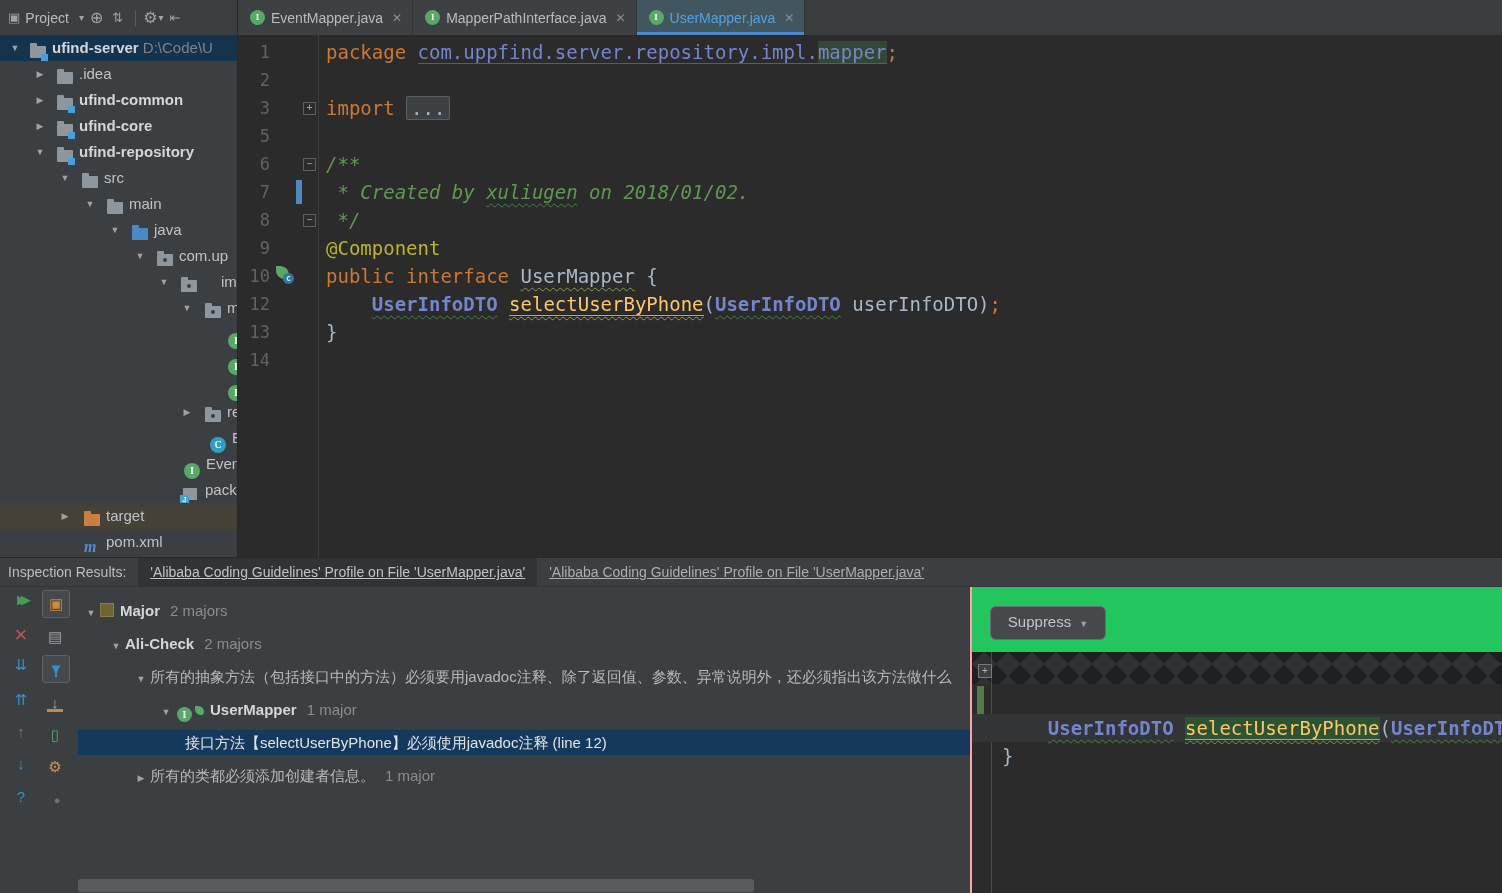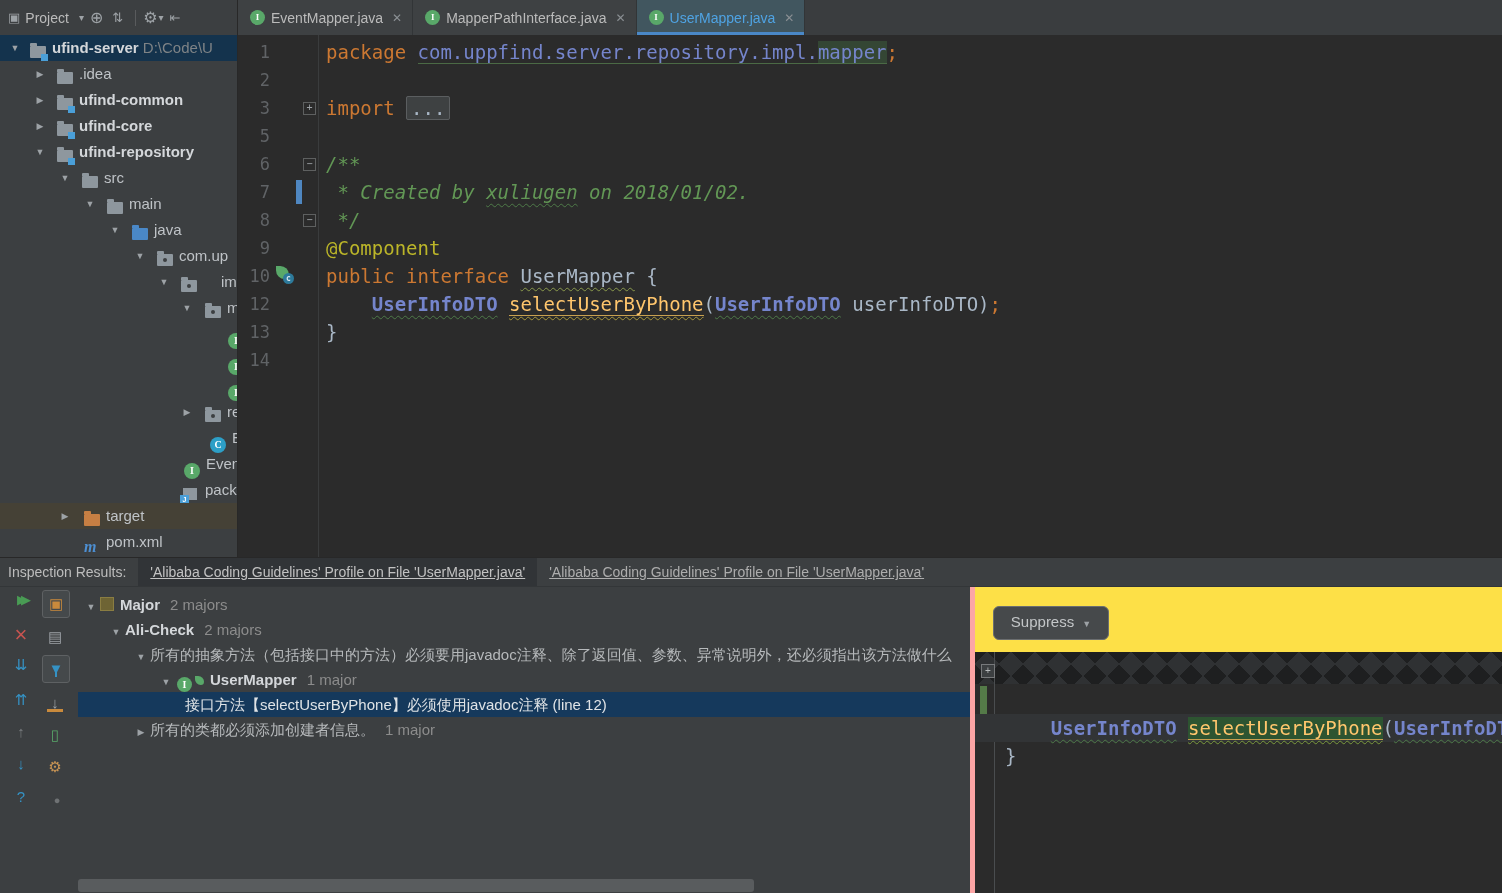--- a/index.html
+++ b/index.html
@@ -85,31 +85,31 @@
   .ih-tab{height:28px;line-height:28px;padding:0 12px;color:#c2c2c2;cursor:pointer;text-decoration:underline;}
   .ih-tab.sel{background:#313437;}
   .ih-tab+.ih-tab{color:#adadad;}
   .insp-body{position:absolute;left:0;top:29px;right:0;bottom:0;}
   .insp-toolbar{position:absolute;left:0;top:0;width:78px;bottom:0;}
   .tb-ic{position:absolute;width:26px;height:26px;text-align:center;line-height:26px;font-size:15px;cursor:pointer;}
   .tb-ic.boxed{border:1px solid #5e6163;border-radius:3px;background:#45494b;}
   .funnel-stem::after{content:"";position:absolute;left:12px;top:15px;width:2px;height:6px;background:#3592c4;}
   .export-tray::after{content:"";position:absolute;left:5px;bottom:4px;width:16px;height:3px;background:#c98a3c;}
   .insp-tree{position:absolute;left:78px;top:0;width:892px;bottom:0;overflow:hidden;font-size:15px;}
-  .it-row{position:relative;height:25px;line-height:25px;white-space:nowrap;cursor:pointer;color:#b6b9bb;}
+  .it-row{position:relative;height:25px;line-height:25px;white-space:nowrap;cursor:pointer;color:#b6b9bb;margin-top:8px;}
   .it-row.sel{background:#15395c;color:#dfe3e6;}
   .it-arrow{display:inline-block;width:18px;font-size:9px;color:#9da2a6;text-align:center;}
   .it-label.b{font-weight:bold;color:#d4d7da;}
   .it-count{color:#8c8c8c;margin-left:10px;}
   .ic-major{display:inline-block;width:12px;height:12px;background:#6e6434;border:1px solid #8a7d42;vertical-align:-1px;margin-right:6px;}
   .mini-bean{display:inline-block;width:9px;height:9px;background:#59a869;border-radius:0 70% 40% 70%;margin:0 6px 0 3px;}
   .it-row .ic-interface{width:15px;height:15px;line-height:15px;vertical-align:-3px;margin-left:2px;}
   .hscroll{position:absolute;left:0;bottom:1px;width:676px;height:13px;background:#595c5e;border-radius:3px;cursor:pointer;}
   
-  .preview{position:absolute;left:970px;top:0;right:0;bottom:0;background:#fde047;border-left:5px solid #fca5a5;}
+  .preview{position:absolute;left:970px;top:0;right:0;bottom:0;background:#22c55e;border-left:2px solid #fca5a5;}
   .suppress-btn{position:absolute;left:18px;top:19px;width:114px;height:32px;border:1px solid #6b6e70;border-radius:6px;
       background:#46494b;color:#c3c6c8;font-size:15px;text-align:center;line-height:30px;cursor:pointer;}
   .suppress-btn .sb-caret{font-size:10px;color:#9da2a6;margin-left:8px;}
   .pv-editor{position:absolute;left:0;top:65px;right:0;bottom:0;background:#2b2b2b;}
   .zigzag{position:absolute;left:0;top:0;right:0;height:32px;background-color:#2f3133;
       background-image:linear-gradient(135deg,#1e1f20 25%,transparent 25%),linear-gradient(225deg,#1e1f20 25%,transparent 25%),
                        linear-gradient(315deg,#1e1f20 25%,transparent 25%),linear-gradient(45deg,#1e1f20 25%,transparent 25%);
       background-size:24px 24px;}
   .pv-fold{position:absolute;left:6px;top:12px;width:12px;height:12px;border:1px solid #77797b;background:#3c3f41;
       color:#b7babc;font-size:10px;line-height:11px;text-align:center;z-index:3;cursor:pointer;}
@@ -287,21 +287,21 @@
           <div class="tb-ic" style="left: 8px; top: 197px; color: rgb(53, 146, 196);">?</div>
           <div class="tb-ic boxed" style="left: 42px; top: 3px; color: rgb(201, 138, 60);">▣</div>
           <div class="tb-ic" style="left: 42px; top: 37px; color: rgb(157, 162, 166);">▤</div>
           <div class="tb-ic boxed funnel-stem" style="left: 42px; top: 68px; color: rgb(53, 146, 196);">▼</div>
           <div class="tb-ic export-tray" style="left: 42px; top: 103px; color: rgb(157, 162, 166);">↓</div>
           <div class="tb-ic" style="left: 42px; top: 135px; color: rgb(89, 168, 105);">▯</div>
           <div class="tb-ic" style="left: 42px; top: 167px; color: rgb(200, 148, 84);">⚙</div>
           <div class="tb-ic" style="left: 44px; top: 200px; color: rgb(111, 114, 116); font-size: 11px;">●</div>
         </div>
       <div class="insp-tree" id="insp-tree">
-          <div class="it-row" style="padding-left: 4px; margin-top: 5px;"><span class="it-arrow">▼</span><span class="ic-major"></span><span class="it-label b">Major</span><span class="it-count">2 majors</span></div>
+          <div class="it-row" style="padding-left: 4px; margin-top: 11px;"><span class="it-arrow">▼</span><span class="ic-major"></span><span class="it-label b">Major</span><span class="it-count">2 majors</span></div>
           <div class="it-row" style="padding-left: 29px;"><span class="it-arrow">▼</span><span class="it-label b">Ali-Check</span><span class="it-count">2 majors</span></div>
           <div class="it-row" style="padding-left: 54px;"><span class="it-arrow">▼</span><span class="it-label">所有的抽象方法（包括接口中的方法）必须要用javadoc注释、除了返回值、参数、异常说明外，还必须指出该方法做什么</span></div>
           <div class="it-row" style="padding-left: 79px;"><span class="it-arrow">▼</span><span class="ic ic-interface">I</span><span class="mini-bean"></span><span class="it-label b">UserMapper</span><span class="it-count">1 major</span></div>
           <div class="it-row sel" style="padding-left: 107px;"><span class="it-label">接口方法【selectUserByPhone】必须使用javadoc注释 (line 12)</span></div>
           <div class="it-row" style="padding-left: 54px;"><span class="it-arrow">▶</span><span class="it-label">所有的类都必须添加创建者信息。</span><span class="it-count">1 major</span></div>
           <div class="hscroll"></div>
         </div>
 
       <div class="preview">
         <div class="suppress-btn">

